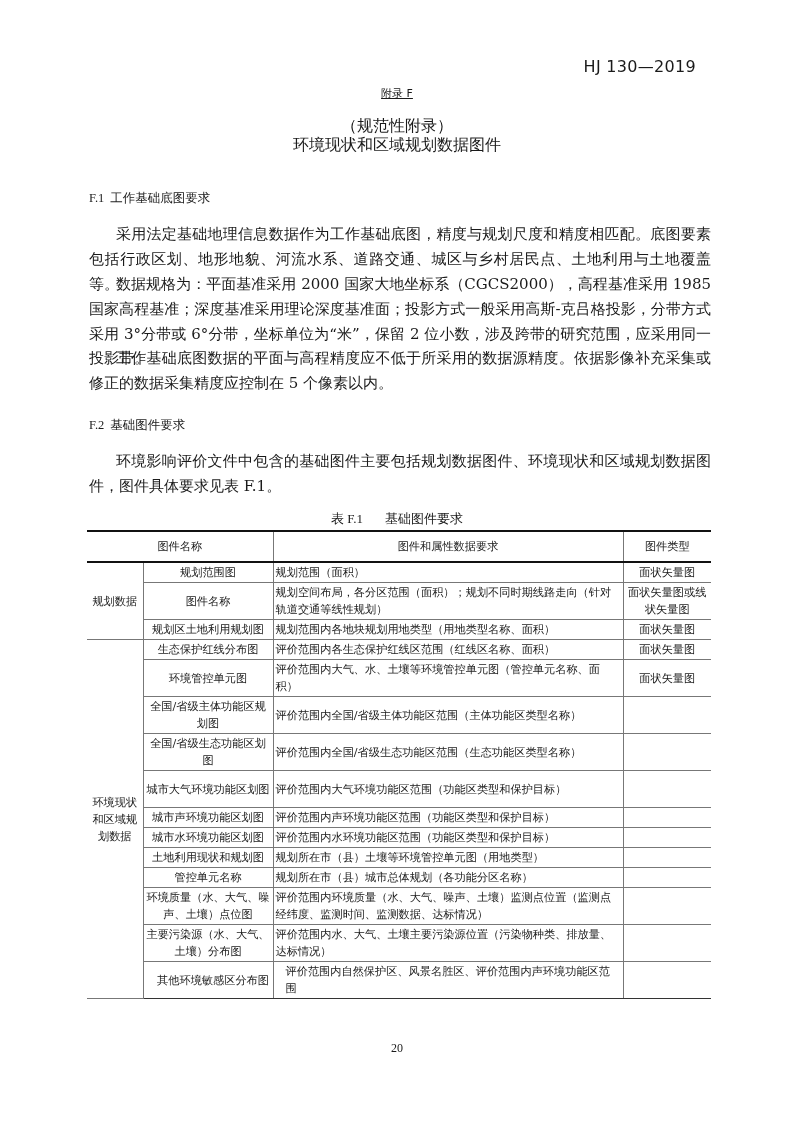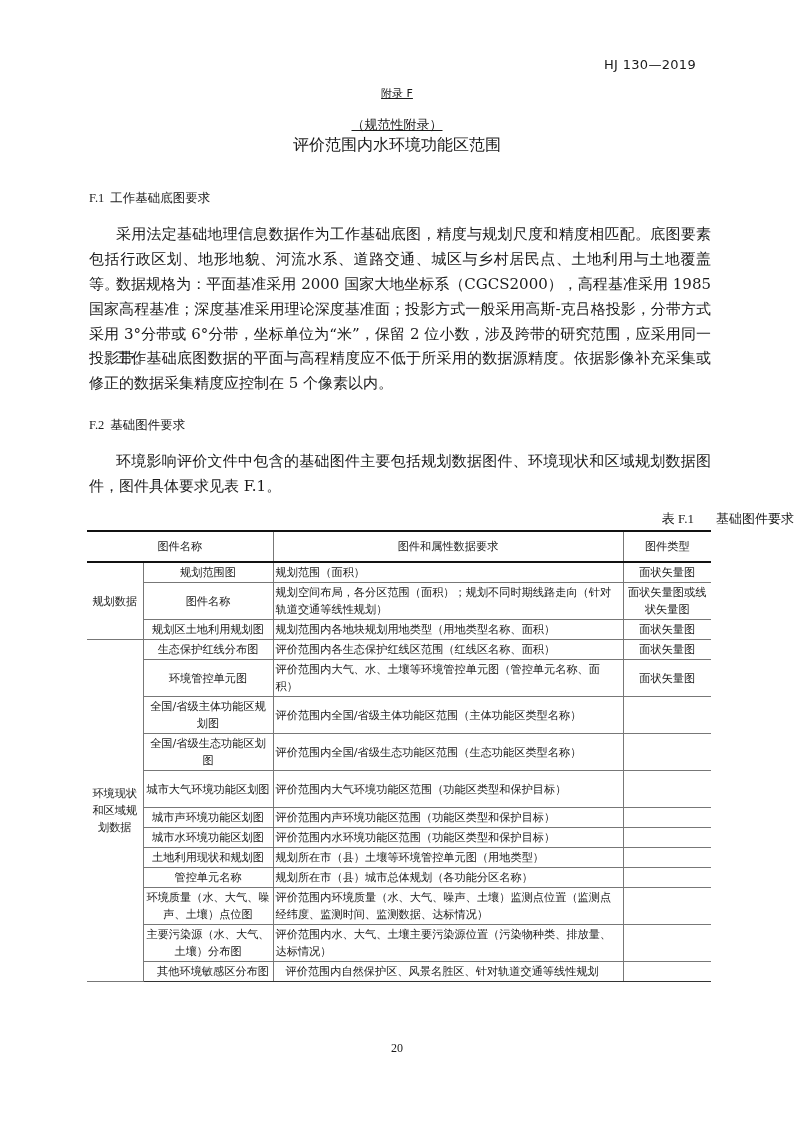--- a/index.html
+++ b/index.html
@@ -3,42 +3,42 @@
   <meta charset="utf-8">
   <style>
     html, body { margin: 0; padding: 0; background: #ffffff; }
     body {
       width: 794px; height: 1123px; position: relative; overflow: hidden;
       font-family: "DejaVu Serif", "Liberation Serif", serif;
       color: #1a1a1a;
     }
     .std-code {
       position: absolute; top: 57px; right: 98px;
-      font-family: "DejaVu Sans", sans-serif; font-size: 13px; letter-spacing: 0.3px;
+      font-family: "DejaVu Sans", sans-serif; font-size: 16px; letter-spacing: 0.3px;
     }
     .appendix {
       position: absolute; left: 0; width: 794px; text-align: center;
       font-family: "DejaVu Sans", sans-serif;
     }
     .appendix .a1 { position: absolute; top: 86px; left: 0; width: 100%; font-size: 11px; text-decoration: underline; }
-    .appendix .a2 { position: absolute; top: 116px; left: 0; width: 100%; font-size: 13px; text-decoration: underline; }
+    .appendix .a2 { position: absolute; top: 116px; left: 0; width: 100%; font-size: 16px; }
     .appendix .a3 { position: absolute; top: 135px; left: 0; width: 100%; font-size: 16px; }
 
     .sec-heading {
       position: absolute; left: 89px; font-size: 12.5px;
       font-family: "DejaVu Sans", sans-serif;
     }
     .sec-heading .num { font-family: "Liberation Serif", serif; margin-right: 6px; }
     .para {
       position: absolute; left: 89px; width: 622px;
       font-size: 15px; line-height: 24.8px; text-align: justify;
       text-indent: 27px;
     }
     .table-caption {
-      position: absolute; top: 510px; left: 0; width: 794px; text-align: right;
+      position: absolute; top: 510px; left: 0; width: 794px; text-align: center;
       font-size: 13px; font-family: "DejaVu Sans", sans-serif;
     }
     .table-caption .num { font-family: "Liberation Serif", serif; margin-right: 22px; }
 
     table.figtable {
       position: absolute; top: 530px; left: 87px; width: 624px;
       border-collapse: collapse; table-layout: fixed;
       font-size: 11.2px; line-height: 17px;
     }
     table.figtable td, table.figtable th {
@@ -63,21 +63,21 @@
     }
   </style>
 </head>
 <body>
 
 <div class="std-code">HJ 130—2019</div>
 
 <div class="appendix">
   <div class="a1">附录 F</div>
   <div class="a2">（规范性附录）</div>
-  <div class="a3">评价范围内水环境功能区范围</div>
+  <div class="a3">环境现状和区域规划数据图件</div>
 </div>
 
 <div class="sec-heading" style="top:190px;">
   <span class="num">F.1</span><span>工作基础底图要求</span>
 </div>
 <div class="para" style="top:222px;">采用法定基础地理信息数据作为工作基础底图，精度与规划尺度和精度相匹配。底图要素包括行政区划、地形地貌、河流水系、道路交通、城区与乡村居民点、土地利用与土地覆盖等。</div>
 <div class="para" style="top:272px;">数据规格为：平面基准采用 2000 国家大地坐标系（CGCS2000），高程基准采用 1985 国家高程基准；深度基准采用理论深度基准面；投影方式一般采用高斯-克吕格投影，分带方式采用 3°分带或 6°分带，坐标单位为“米”，保留 2 位小数，涉及跨带的研究范围，应采用同一投影带。</div>
 <div class="para" style="top:346px;">工作基础底图数据的平面与高程精度应不低于所采用的数据源精度。依据影像补充采集或修正的数据采集精度应控制在 5 个像素以内。</div>
 
 <div class="sec-heading" style="top:417px;">
@@ -173,19 +173,19 @@
       <td class="c-req">评价范围内环境质量（水、大气、噪声、土壤）监测点位置（监测点经纬度、监测时间、监测数据、达标情况）</td>
       <td class="c-type"></td>
     </tr>
     <tr class="r2">
       <td class="c-name">主要污染源（水、大气、土壤）分布图</td>
       <td class="c-req">评价范围内水、大气、土壤主要污染源位置（污染物种类、排放量、达标情况）</td>
       <td class="c-type"></td>
     </tr>
     <tr class="r1">
       <td class="c-name">其他环境敏感区分布图</td>
-      <td class="c-req">评价范围内自然保护区、风景名胜区、针对轨道交通等线性规划</td>
+      <td class="c-req">评价范围内自然保护区、风景名胜区、评价范围内声环境功能区范围</td>
       <td class="c-type"></td>
     </tr>
   </tbody>
 </table>
 
 <div class="page-num">20</div>
 
 </body></html>

